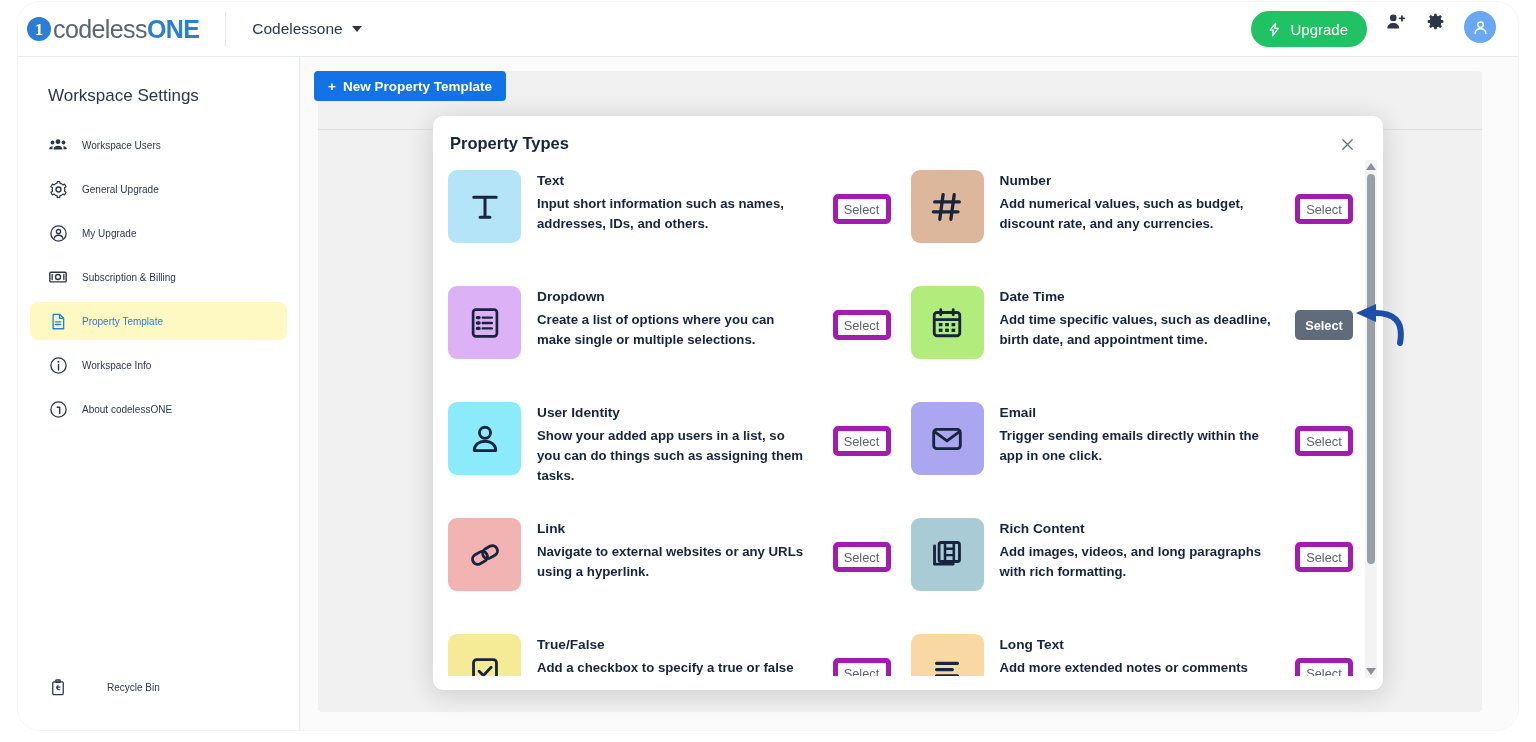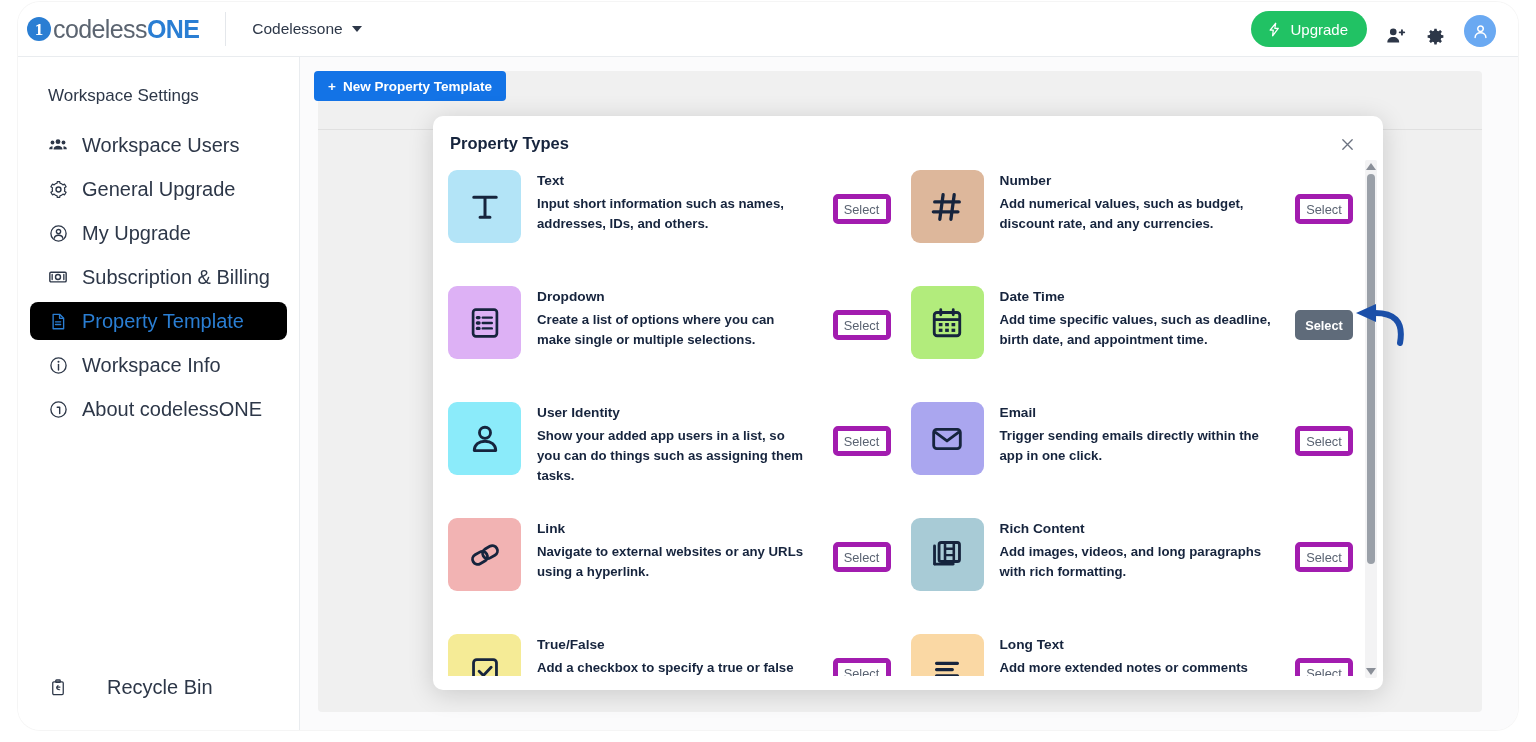--- a/index.html
+++ b/index.html
@@ -76,21 +76,21 @@
   }
   .caret-down {
     width: 0; height: 0;
     border-left: 5px solid transparent;
     border-right: 5px solid transparent;
     border-top: 6px solid #2d3748;
   }
 
   .header-right {
     margin-left: auto;
-    display: flex; align-items: flex-end;
+    display: flex; align-items: flex-start;
     gap: 18px;
     margin-right: 22px;
   }
   .upgrade-btn {
     display: flex; align-items: center; gap: 8px;
     background: #21c264;
     color: #ffffff;
     border: none;
     border-radius: 20px;
     height: 36px;
@@ -136,24 +136,24 @@
   }
   .nav-item {
     display: flex; align-items: center;
     gap: 14px;
     height: 38px;
     margin: 6px 12px;
     padding-left: 18px;
     border-radius: 8px;
     cursor: pointer;
     color: #2d3748;
-    font-size: 20px;
+    font-size: 10px;
   }
   .nav-item.active {
-    background: #000000;
+    background: #fef9c3;
     color: #2a7ed3;
   }
   .nav-item .nav-ico {
     width: 20px; height: 20px;
     display: flex; align-items: center; justify-content: center;
     flex: 0 0 20px;
   }
   .recycle-item {
     position: absolute;
     bottom: 18px; left: 0; right: 0; gap: 39px;

